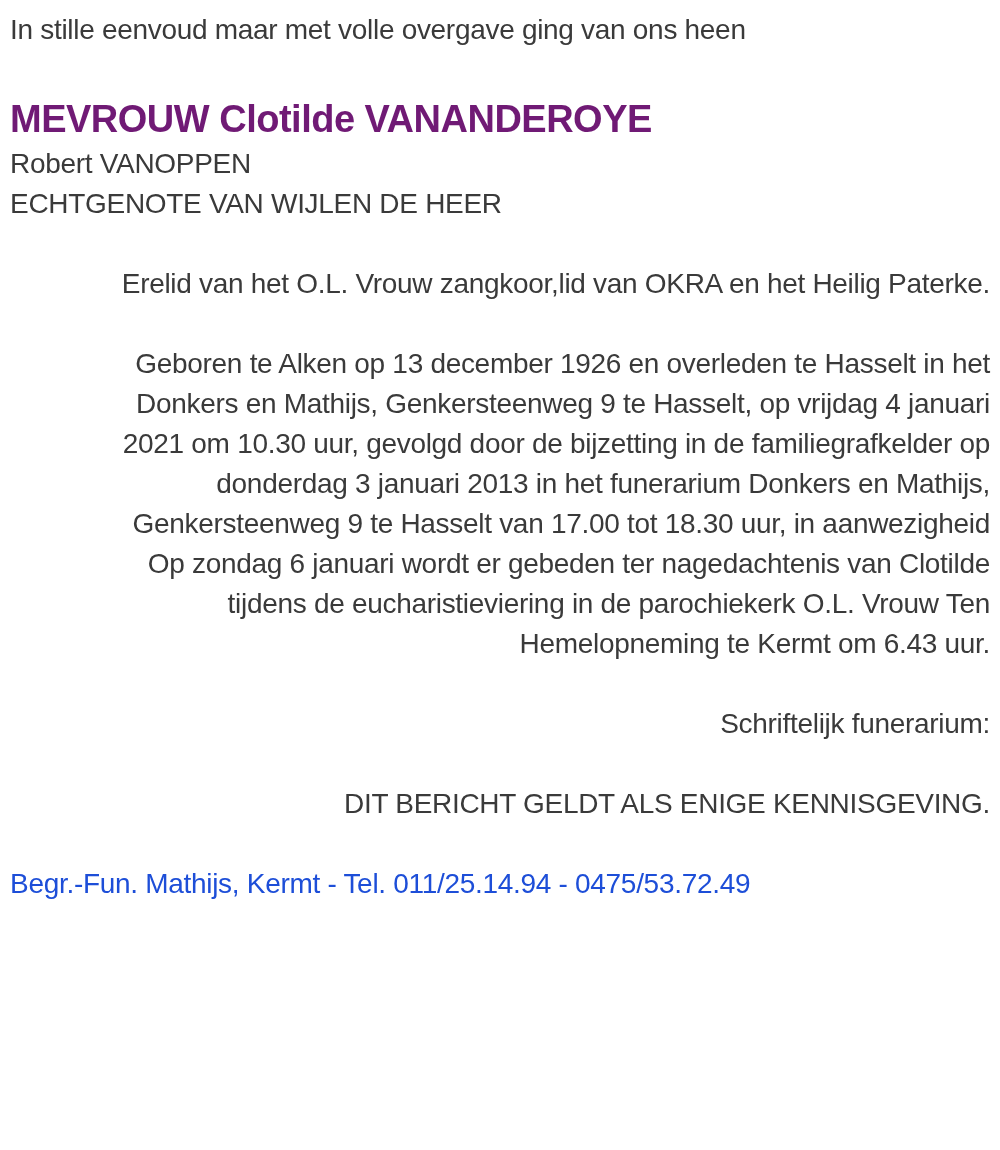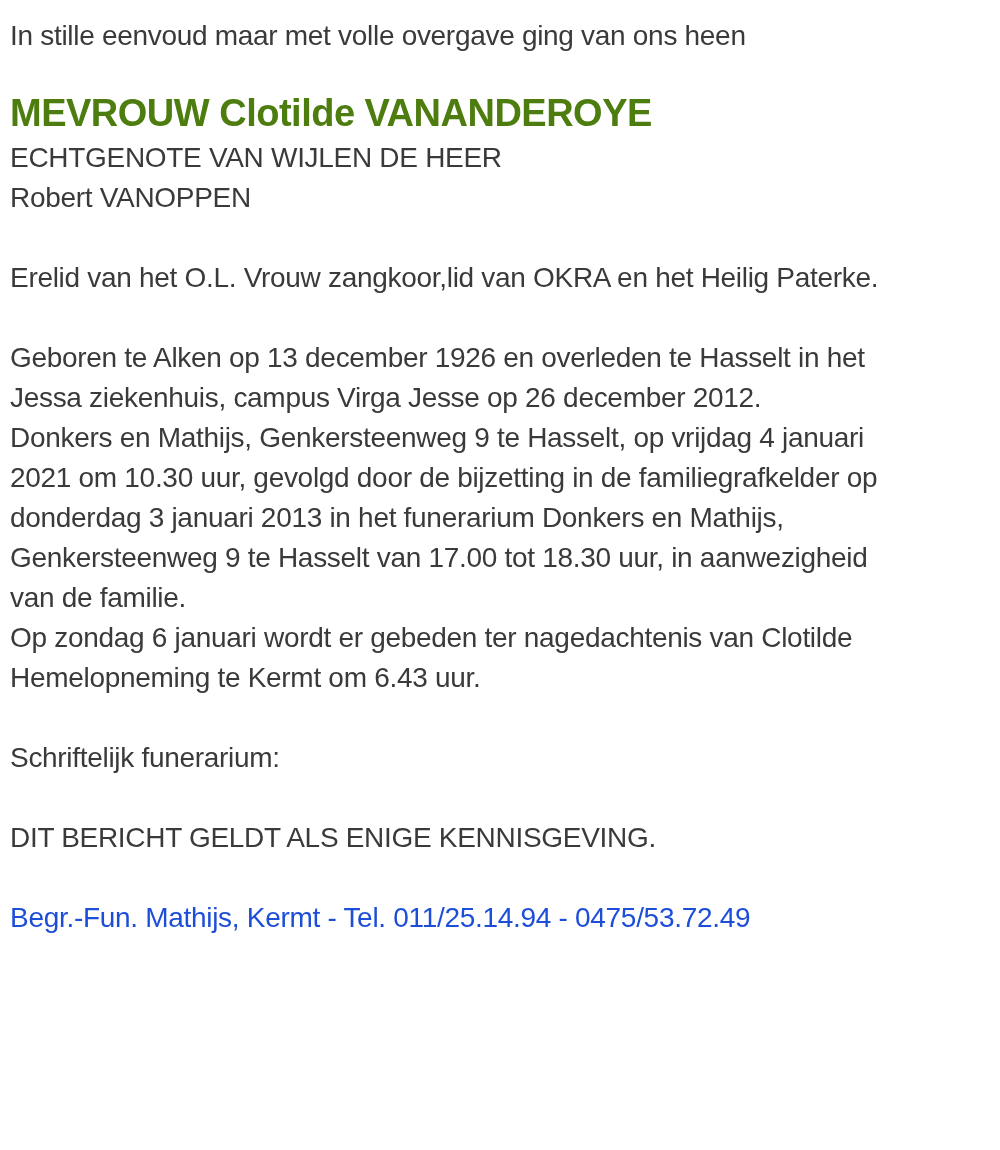--- a/index.html
+++ b/index.html
@@ -9,74 +9,73 @@
   }
   body {
     height: 1150px;
     overflow: hidden;
     font-family: "Liberation Sans", "DejaVu Sans", sans-serif;
     color: #3a3a3a;
   }
   .page {
     width: 1000px;
     height: 1150px;
-    padding: 12px 10px 0 10px;
+    padding: 6px 10px 0 10px;
     background: #ffffff;
   }
   .line {
     font-size: 28px;
     line-height: 40px;
     letter-spacing: -0.3px;
     white-space: nowrap;
     color: #3a3a3a;
   }
   .intro-line {
     margin-top: 4px;
   }
   .deceased-title {
-    margin-top: 32px;
+    margin-top: 44px;
     font-size: 38px;
     line-height: 50px;
     font-weight: bold;
     letter-spacing: -0.5px;
     white-space: nowrap;
-    color: #4d7c0f;
+    color: #701a75;
   }
-  .gap-1 { margin-top: 40px; }
+  .gap-1 { margin-top: 40px; text-align: right; }
   .footer-line {
     margin-top: 40px;
     font-size: 28px;
     line-height: 40px;
     letter-spacing: -0.3px;
     white-space: nowrap;
     color: #1d4ed8;
   }
 </style>
 </head>
 <body>
 
 <div class="page">
 
   <div class="line intro-line">In stille eenvoud maar met volle overgave ging van ons heen</div>
 
   <div class="deceased-title">MEVROUW Clotilde VANANDEROYE</div>
+  <div class="line">Robert VANOPPEN</div>
   <div class="line">ECHTGENOTE VAN WIJLEN DE HEER</div>
-  <div class="line">Robert VANOPPEN</div>
 
   <div class="line gap-1">Erelid van het O.L. Vrouw zangkoor,lid van OKRA en het Heilig Paterke.</div>
 
   <div class="body-block gap-1">
     <div class="line">Geboren te Alken op 13 december 1926 en overleden te Hasselt in het</div>
-    <div class="line">Jessa ziekenhuis, campus Virga Jesse op 26 december 2012.</div>
     <div class="line">Donkers en Mathijs, Genkersteenweg 9 te Hasselt, op vrijdag 4 januari</div>
     <div class="line">2021 om 10.30 uur, gevolgd door de bijzetting in de familiegrafkelder op</div>
     <div class="line">donderdag 3 januari 2013 in het funerarium Donkers en Mathijs,</div>
     <div class="line">Genkersteenweg 9 te Hasselt van 17.00 tot 18.30 uur, in aanwezigheid</div>
-    <div class="line">van de familie.</div>
     <div class="line">Op zondag 6 januari wordt er gebeden ter nagedachtenis van Clotilde</div>
+    <div class="line">tijdens de eucharistieviering in de parochiekerk O.L. Vrouw Ten</div>
     <div class="line">Hemelopneming te Kermt om 6.43 uur.</div>
   </div>
 
   <div class="line gap-1">Schriftelijk funerarium:</div>
 
 
   <div class="line gap-1">DIT BERICHT GELDT ALS ENIGE KENNISGEVING.</div>
 
   <div class="footer-line">Begr.-Fun. Mathijs, Kermt - Tel. 011/25.14.94 - 0475/53.72.49</div>
 

